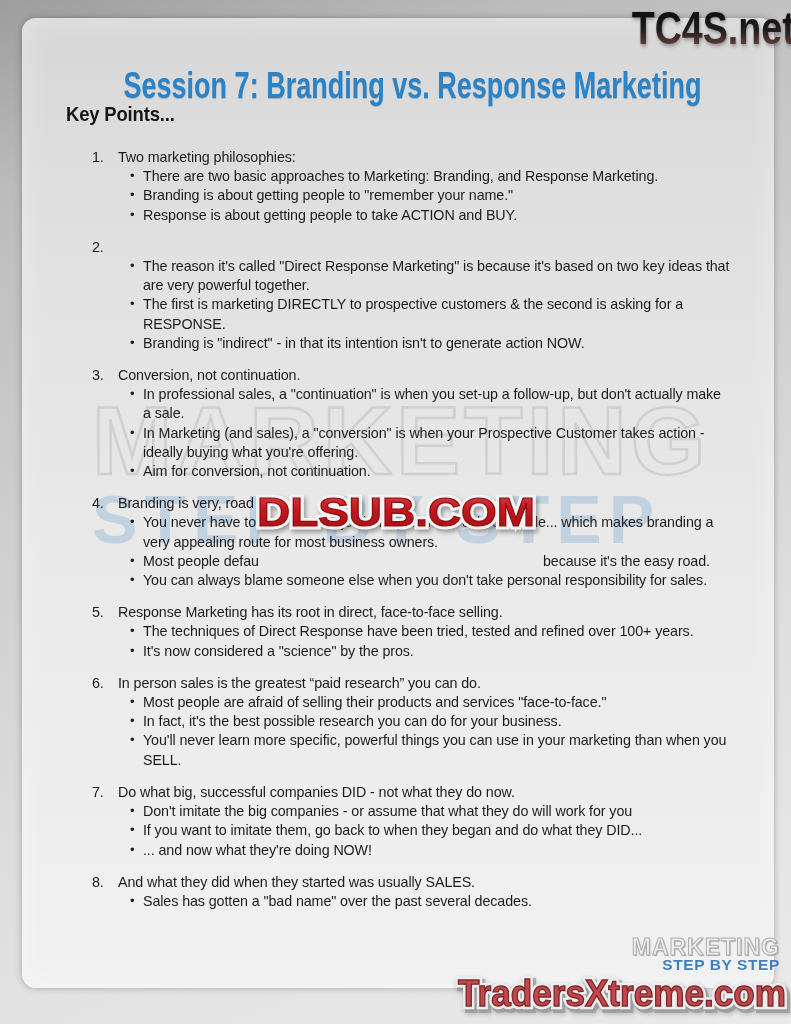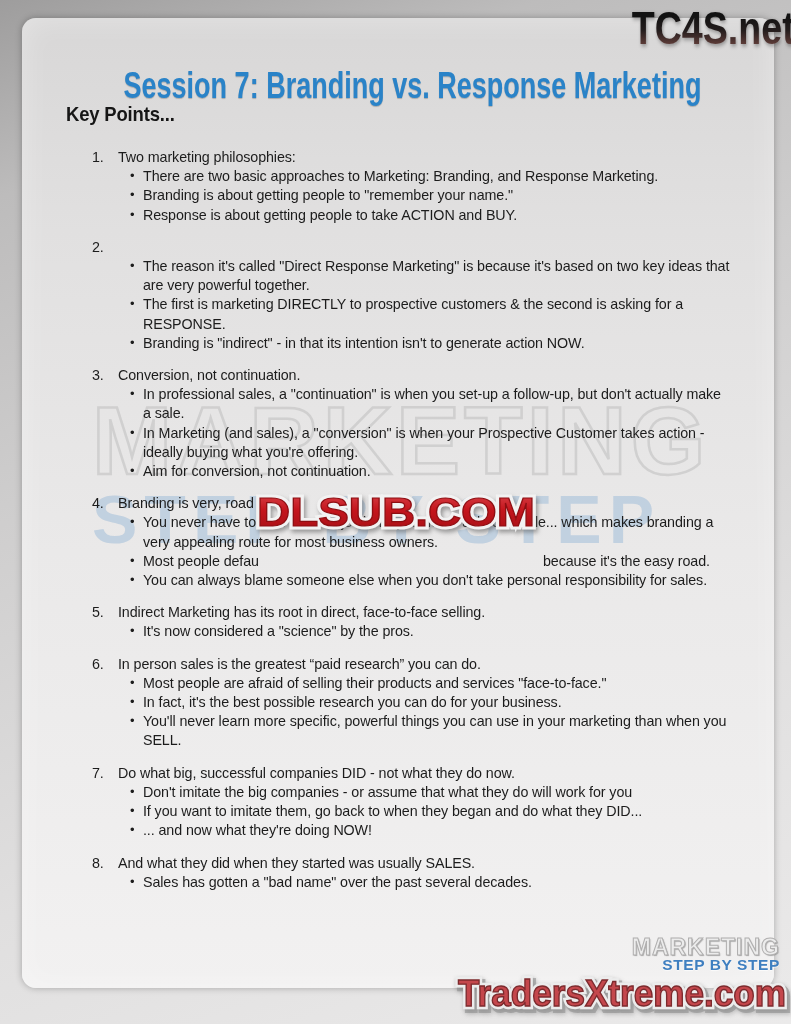--- a/index.html
+++ b/index.html
@@ -131,23 +131,24 @@
       <ul class="bullets">
         <li>You never have to face direct rejection if you never ask for a sale... which makes branding a very appealing route for most business owners.</li>
         <li><span>Most people defau</span><span class="obscured-gap"></span><span>because it's the easy road.</span></li>
         <li>You can always blame someone else when you don't take personal responsibility for sales.</li>
       </ul>
     </li>
 
     <li class="kp">
       <div class="kp-head">
         <span class="kp-num">5.</span>
-        <span class="kp-title">Indirect Marketing has its root in direct, face-to-face selling.</span>
-      </div>
-      <ul class="bullets">
+        <span class="kp-title">Response Marketing has its root in direct, face-to-face selling.</span>
+      </div>
+      <ul class="bullets">
+        <li>The techniques of Direct Response have been tried, tested and refined over 100+ years.</li>
         <li>It's now considered a "science" by the pros.</li>
       </ul>
     </li>
 
     <li class="kp">
       <div class="kp-head">
         <span class="kp-num">6.</span>
         <span class="kp-title">In person sales is the greatest “paid research” you can do.</span>
       </div>
       <ul class="bullets">

